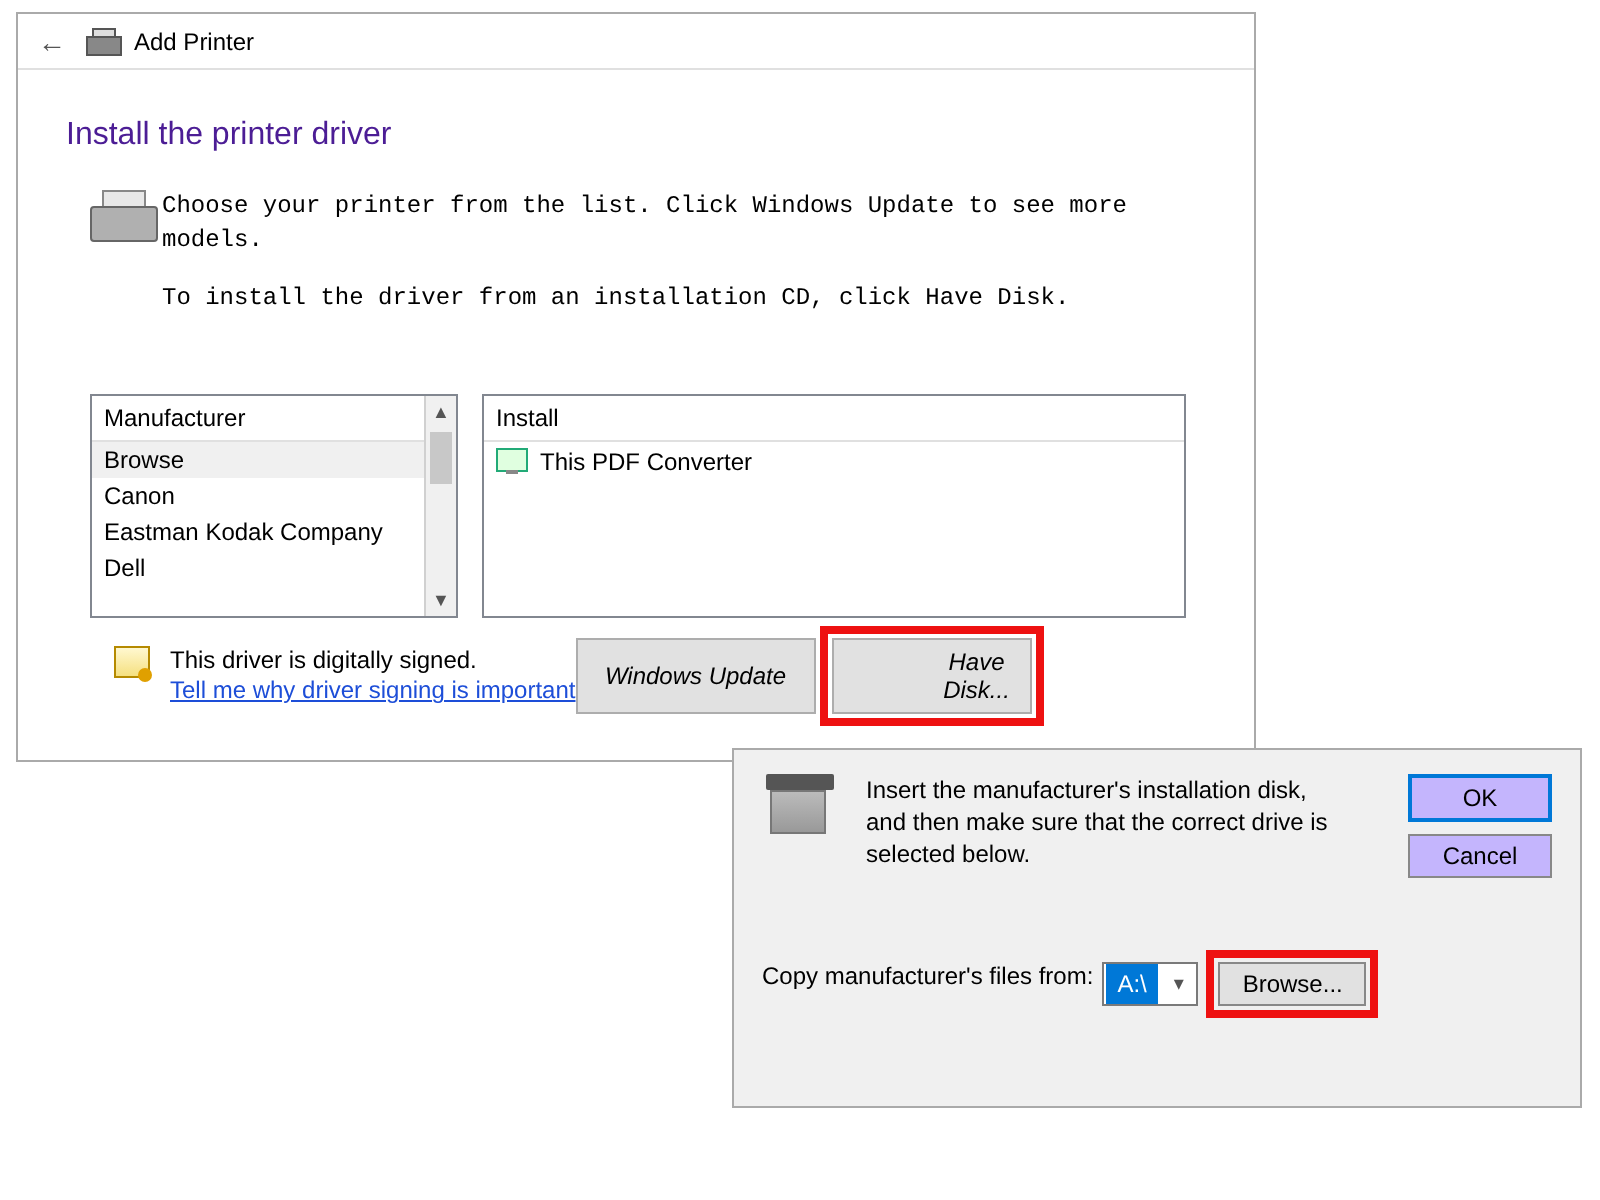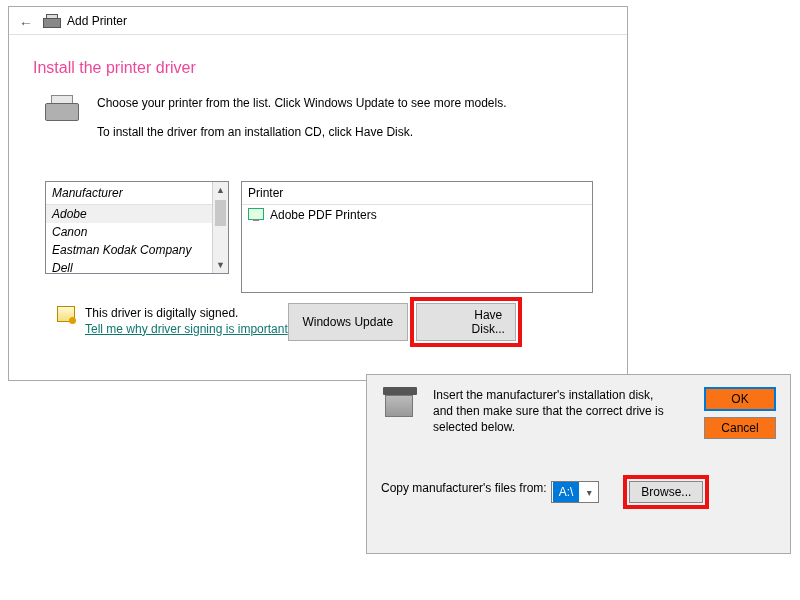--- a/index.html
+++ b/index.html
@@ -47,30 +47,30 @@
     }
     .printer-icon-small::after {
       content: "";
       position: absolute;
       left: 0; top: 4px; width: 16px; height: 8px;
       background: #888; border: 1px solid #555;
     }
     .wizard-title { font-size: 12px; }
     .wizard-body { padding: 14px 24px; }
     .page-title {
-      color: #ec4899;
+      color: #4c1d95;
       font-size: 16px;
       margin: 10px 0 18px 0;
       font-weight: normal;
     }
     .instructions {
       display: flex;
-      gap: 16px;
       padding-left: 12px;
       margin-bottom: 28px;
+      font-family: Liberation Mono, monospace;
     }
     .driver-icon {
       width: 36px; height: 30px;
       position: relative;
       flex-shrink: 0;
     }
     .driver-icon::before {
       content: "";
       position: absolute;
       left: 6px; top: 0; width: 20px; height: 8px;
@@ -89,21 +89,21 @@
     }
     .lists {
       display: flex;
       gap: 12px;
       padding-left: 12px;
     }
     .listbox {
       border: 1px solid #828790;
       background: #fff;
     }
-    .mfr-box { width: 184px; height: 93px; position: relative; font-style: italic; }
+    .mfr-box { width: 184px; height: 112px; position: relative; }
     .prn-box { width: 352px; height: 112px; }
     .listbox-header {
       padding: 4px 6px;
       border-bottom: 1px solid #e0e0e0;
     }
     .listbox-items { overflow: hidden; }
     .listbox-item {
       padding: 2px 6px;
       cursor: pointer;
     }
@@ -161,33 +161,34 @@
       flex-shrink: 0;
     }
     .cert-icon::after {
       content:"";
       position:absolute; right:-2px; bottom:-3px;
       width:7px; height:7px; border-radius:50%;
       background:#e0a000;
     }
     .sign-text { font-size: 12px; line-height: 1.3; }
     .help-link {
-      color: #0f766e;
+      color: #1d4ed8;
       text-decoration: underline;
       cursor: pointer;
       font-size: 12px;
     }
     .btn {
       background: #e1e1e1;
       border: 1px solid #adadad;
       padding: 4px 0;
       font-size: 12px;
       font-family: inherit;
       cursor: pointer;
       text-align: center;
+      font-style: italic;
     }
     .btn-row { display: flex; gap: 8px; }
     .btn-wu { width: 120px; }
     .btn-havedisk { width: 100px; }
     .highlight-red {
       outline: 4px solid #e11;
       outline-offset: 2px;
       padding-left: 45px;
     }
 
@@ -213,21 +214,21 @@
       border:1px solid #777;
     }
     .floppy-icon .slot {
       position:absolute; left:2px; top:0;
       width:34px; height:8px;
       background:#555;
       border-radius:1px;
     }
     .disk-msg { font-size: 12px; line-height: 1.35; max-width: 240px; }
     .disk-btns { display:flex; flex-direction: column; gap: 6px; }
-    .disk-btn { width: 72px; padding: 3px 0; background:#f97316; border:1px solid #888; font-size:12px; font-family:inherit; cursor:pointer; }
+    .disk-btn { width: 72px; padding: 3px 0; background:#c4b5fd; border:1px solid #888; font-size:12px; font-family:inherit; cursor:pointer; }
     .disk-btn.default { border: 2px solid #0078d7; }
     .disk-bottom { display:flex; flex-direction: row; gap: 4px; margin-top: 42px; }
     .copy-label { font-size: 12px; }
     .copy-row { display:flex; gap: 10px; align-items: center; }
     .combo {
       flex: 1;
       border: 1px solid #7a7a7a;
       height: 22px;
       display: flex; align-items: center;
       background: #fff;
@@ -239,21 +240,21 @@
       background: #0078d7; color: #fff;
       line-height: 20px; height: 20px;
       margin: 1px;
     }
     .combo-arrow {
       width: 18px; text-align: center; font-size: 10px; color: #555;
     }
     .browse-btn {
       width: 74px; padding: 3px 0;
       background:#e1e1e1; border:1px solid #888;
-      font-size:12px; font-family:inherit; cursor:pointer;margin-left:20px;
+      font-size:12px; font-family:inherit; cursor:pointer;
     }
   </style>
 </head>
 <body>
 
 <div class="wizard">
   <div class="wizard-titlebar">
     <div class="back-arrow">←</div>
     <div class="printer-icon-small"></div>
     <div class="wizard-title">Add Printer</div>
@@ -268,37 +269,37 @@
         <p>Choose your printer from the list. Click Windows Update to see more models.</p>
         <p>To install the driver from an installation CD, click Have Disk.</p>
       </div>
     </div>
 
     <div class="lists">
 
       <div class="listbox mfr-box">
         <div class="listbox-header">Manufacturer</div>
         <div class="listbox-items">
-          <div class="listbox-item selected">Adobe</div>
+          <div class="listbox-item selected">Browse</div>
           <div class="listbox-item">Canon</div>
           <div class="listbox-item">Eastman Kodak Company</div>
           <div class="listbox-item">Dell</div>
         </div>
         <div class="scrollbar">
           <div class="arrow">▲</div>
           <div class="thumb"></div>
           <div class="arrow" style="position:absolute;bottom:0;left:0;right:0">▼</div>
         </div>
       </div>
 
       <div class="listbox prn-box">
-        <div class="listbox-header">Printer</div>
+        <div class="listbox-header">Install</div>
         <div class="printer-entry">
           <div class="monitor-icon"></div>
-          <span>Adobe PDF Printers</span>
+          <span>This PDF Converter</span>
         </div>
       </div>
     </div>
 
     <div class="sign-row">
       <div class="sign-left">
         <div class="cert-icon"></div>
         <div class="sign-text">
           <div>This driver is digitally signed.</div>
           <a class="help-link">Tell me why driver signing is important</a>

